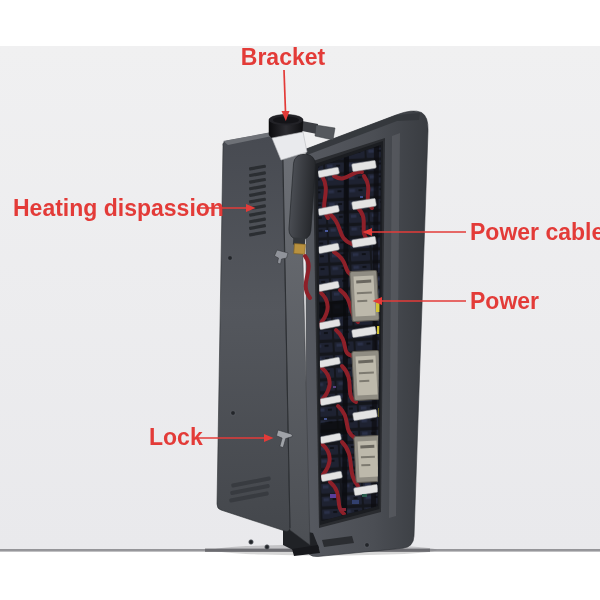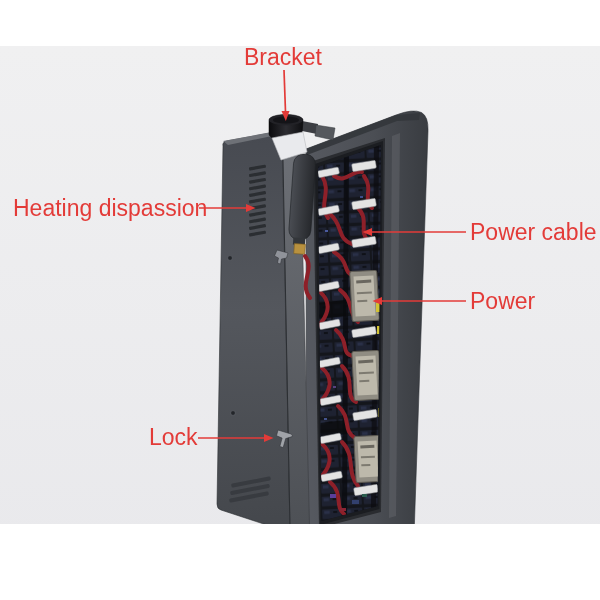--- a/index.html
+++ b/index.html
@@ -1,21 +1,22 @@
 <!DOCTYPE html>
 <html style="--page_bg: #ffffff; --annotation_red: #e33b38; --photo_bg_top: #f0f0f1; --photo_bg_bottom: #e9e9ec; --floor_line: #85858a; --cabinet_frame_light: #5a5d63; --cabinet_frame_dark: #3d4045; --door_face: #50535a; --door_edge: #6e7177; --vent_slot: #2b2e32; --interior_dark: #111218; --module_blue: #1e2231; --cable_red: #8e2029; --connector_white: #e3e3e3; --psu_body: #908d83; --psu_label: #bdb9ab; --yellow_tab: #d3c334; --bracket_black: #121215;"><head>
 <meta charset="utf-8">
 <style>
   html,body{margin:0;padding:0;background:#fff;}
   .canvas{
     position:relative;
-    width:600px;height:524px;
+    width:600px;height:600px;
     background:var(--page_bg,#fff);
     overflow:hidden;
     font-family:"Liberation Sans",sans-serif;
+    font-weight:bold;
   }
   svg{position:absolute;left:0;top:0;}
   .ann-label{
     fill:var(--annotation_red,#e33b38);
     font-family:"Liberation Sans",sans-serif;
     font-size:23px;
   }
   .ann-line{stroke:var(--annotation_red,#e33b38);stroke-width:1.7;fill:none;}
   .ann-head{fill:var(--annotation_red,#e33b38);}
   .cable{stroke:var(--cable_red,#8e2029);stroke-width:4;fill:none;stroke-linecap:round;}

